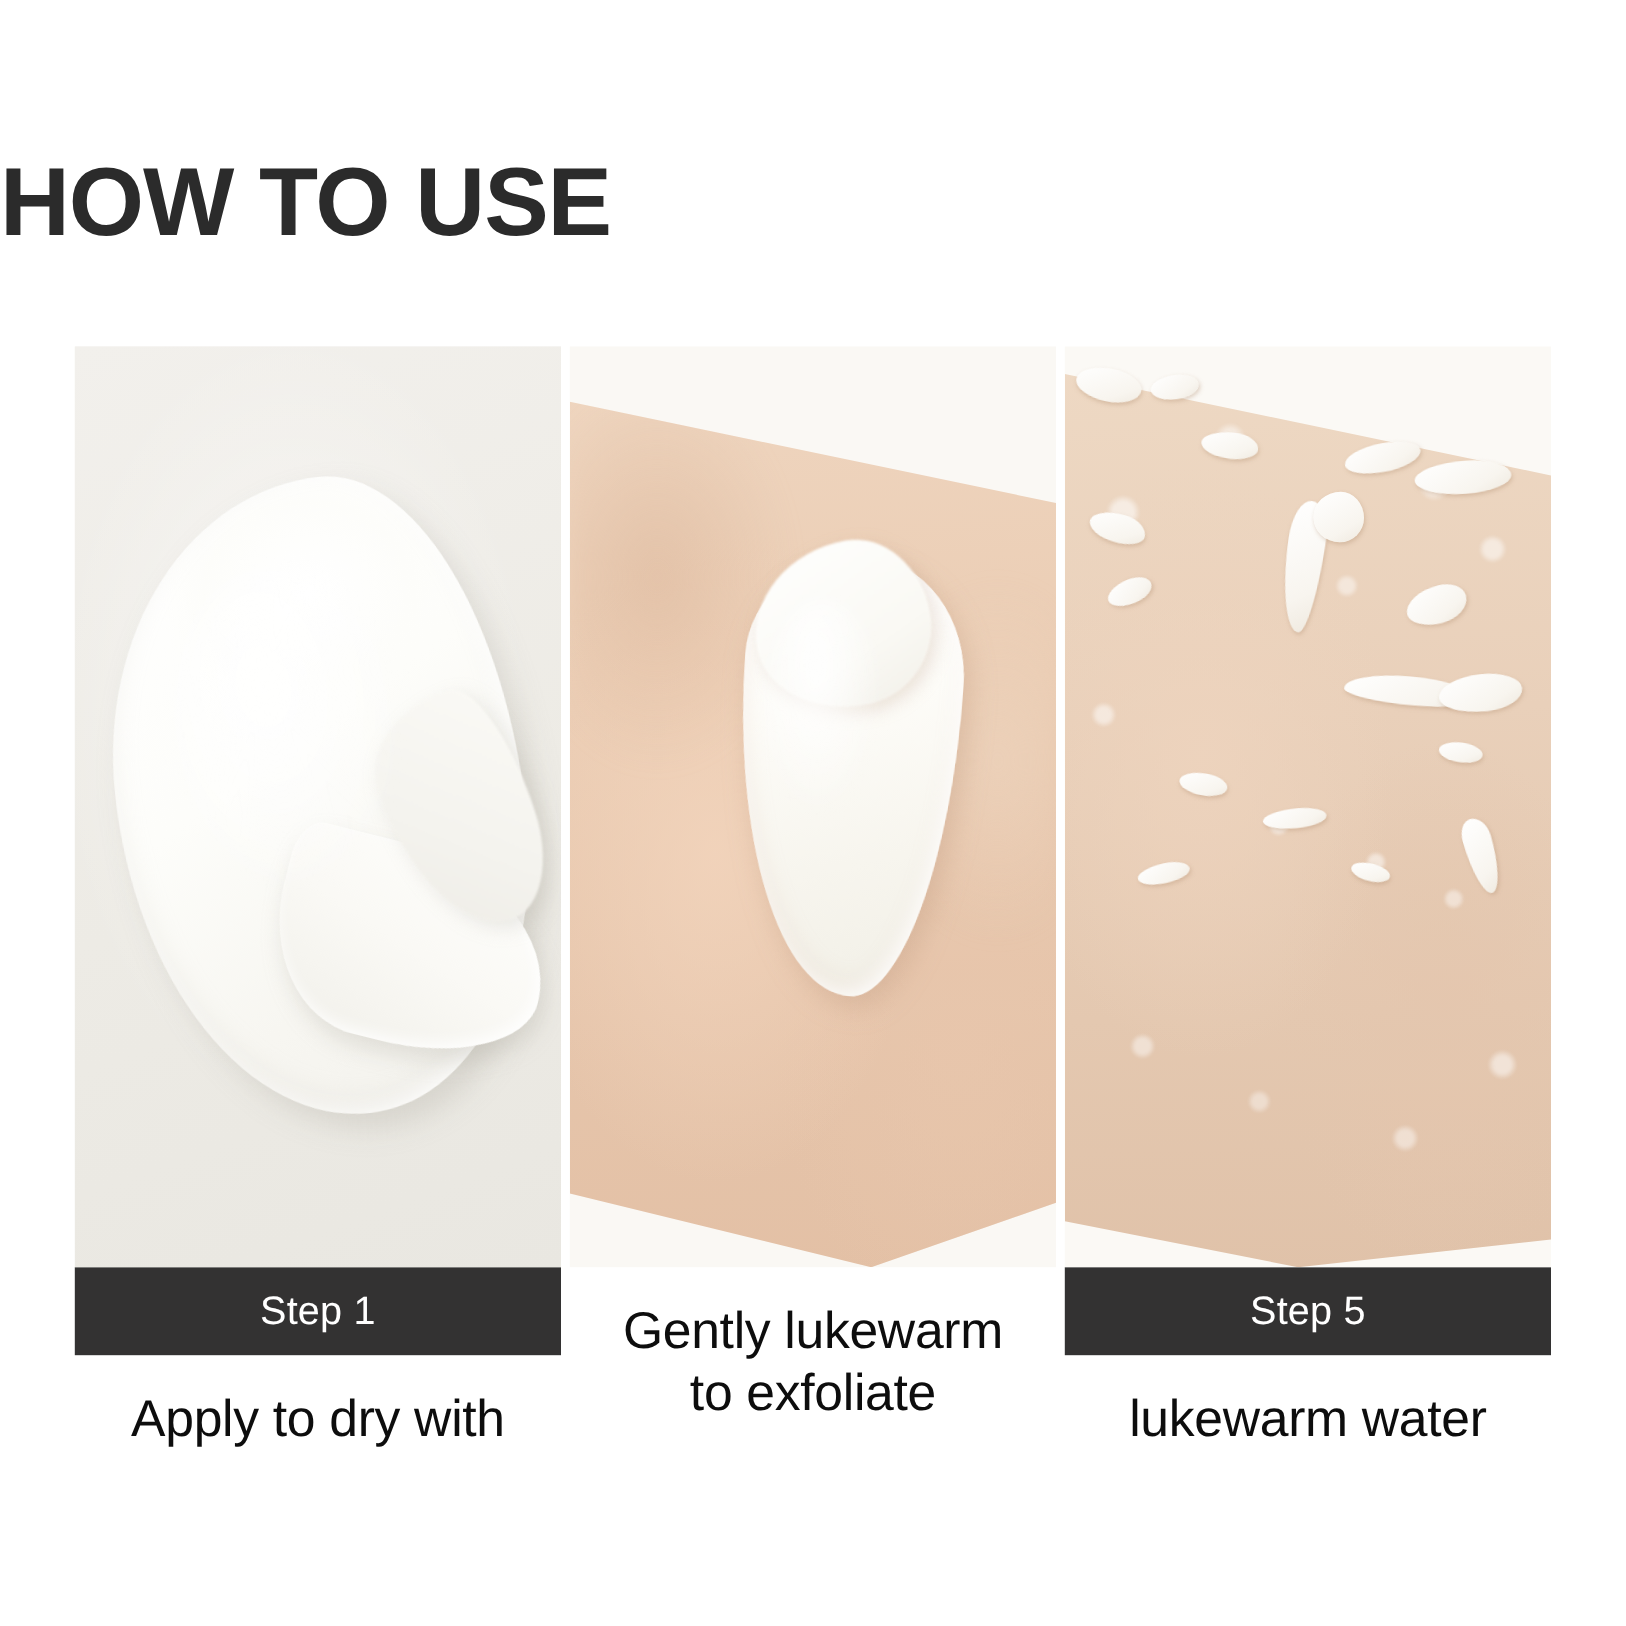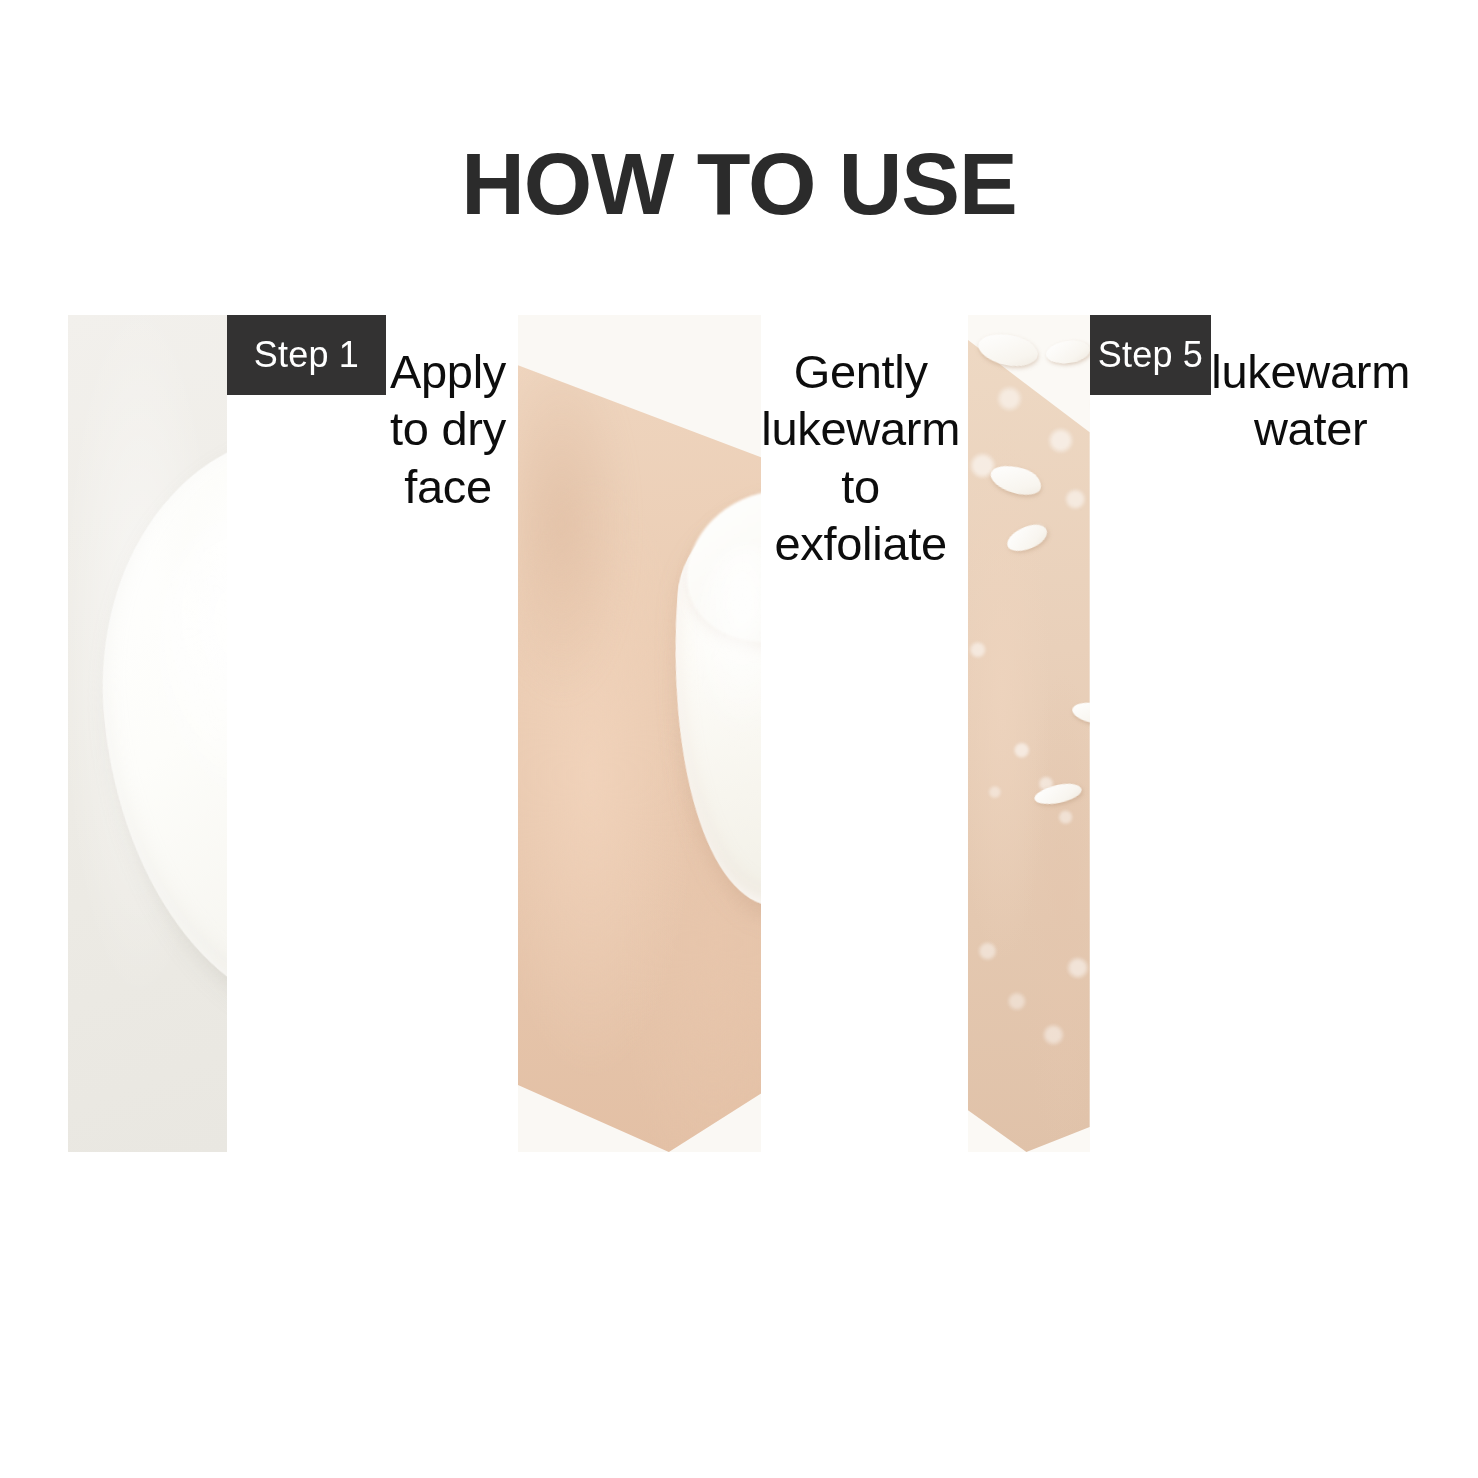--- a/index.html
+++ b/index.html
@@ -15,41 +15,40 @@
     overflow: hidden;
     position: relative;
   }
 
   
   .page-title {
     position: absolute;
     top: 140px;
     left: 0;
     width: 1478px;
-    text-align: center;
     font-size: 88px;
     font-weight: 700;
     letter-spacing: -1px;
     color: #2b2b2b;
     line-height: 1;
   }
 
   
   .steps-row {
     position: absolute;
     top: 315px;
     left: 68px;
     width: 1342px;
     display: flex;
     gap: 8px;
   }
   .step-col {
     width: 442px;
     display: flex;
-    flex-direction: row;
+    flex-direction: column;
   }
 
   
   .photo {
     position: relative;
     width: 100%;
     height: 837px;
     overflow: hidden;
     background: #f3f1ec;
   }
@@ -276,21 +275,21 @@
     <div class="photo photo-1">
       <div class="cream-blob"></div>
       <div class="cream-tail"></div>
       <div class="cream-hook"></div>
       <div class="cream-gloss"></div>
     </div>
     <div class="step-bar">
       <span class="step-bar-label">Step 1</span>
     </div>
     <div class="caption">
-      <span class="caption-line">Apply to dry face</span>
+      <span class="caption-line">Apply to dry with</span>
     </div>
   </div>
 
   <div class="step-col">
     <div class="photo photo-2">
       <div class="skin-2"></div>
       <div class="skin-2-shadow"></div>
       <div class="cream-smear"></div>
       <div class="cream-smear-top"></div>
       <div class="cream-smear-gloss"></div>

